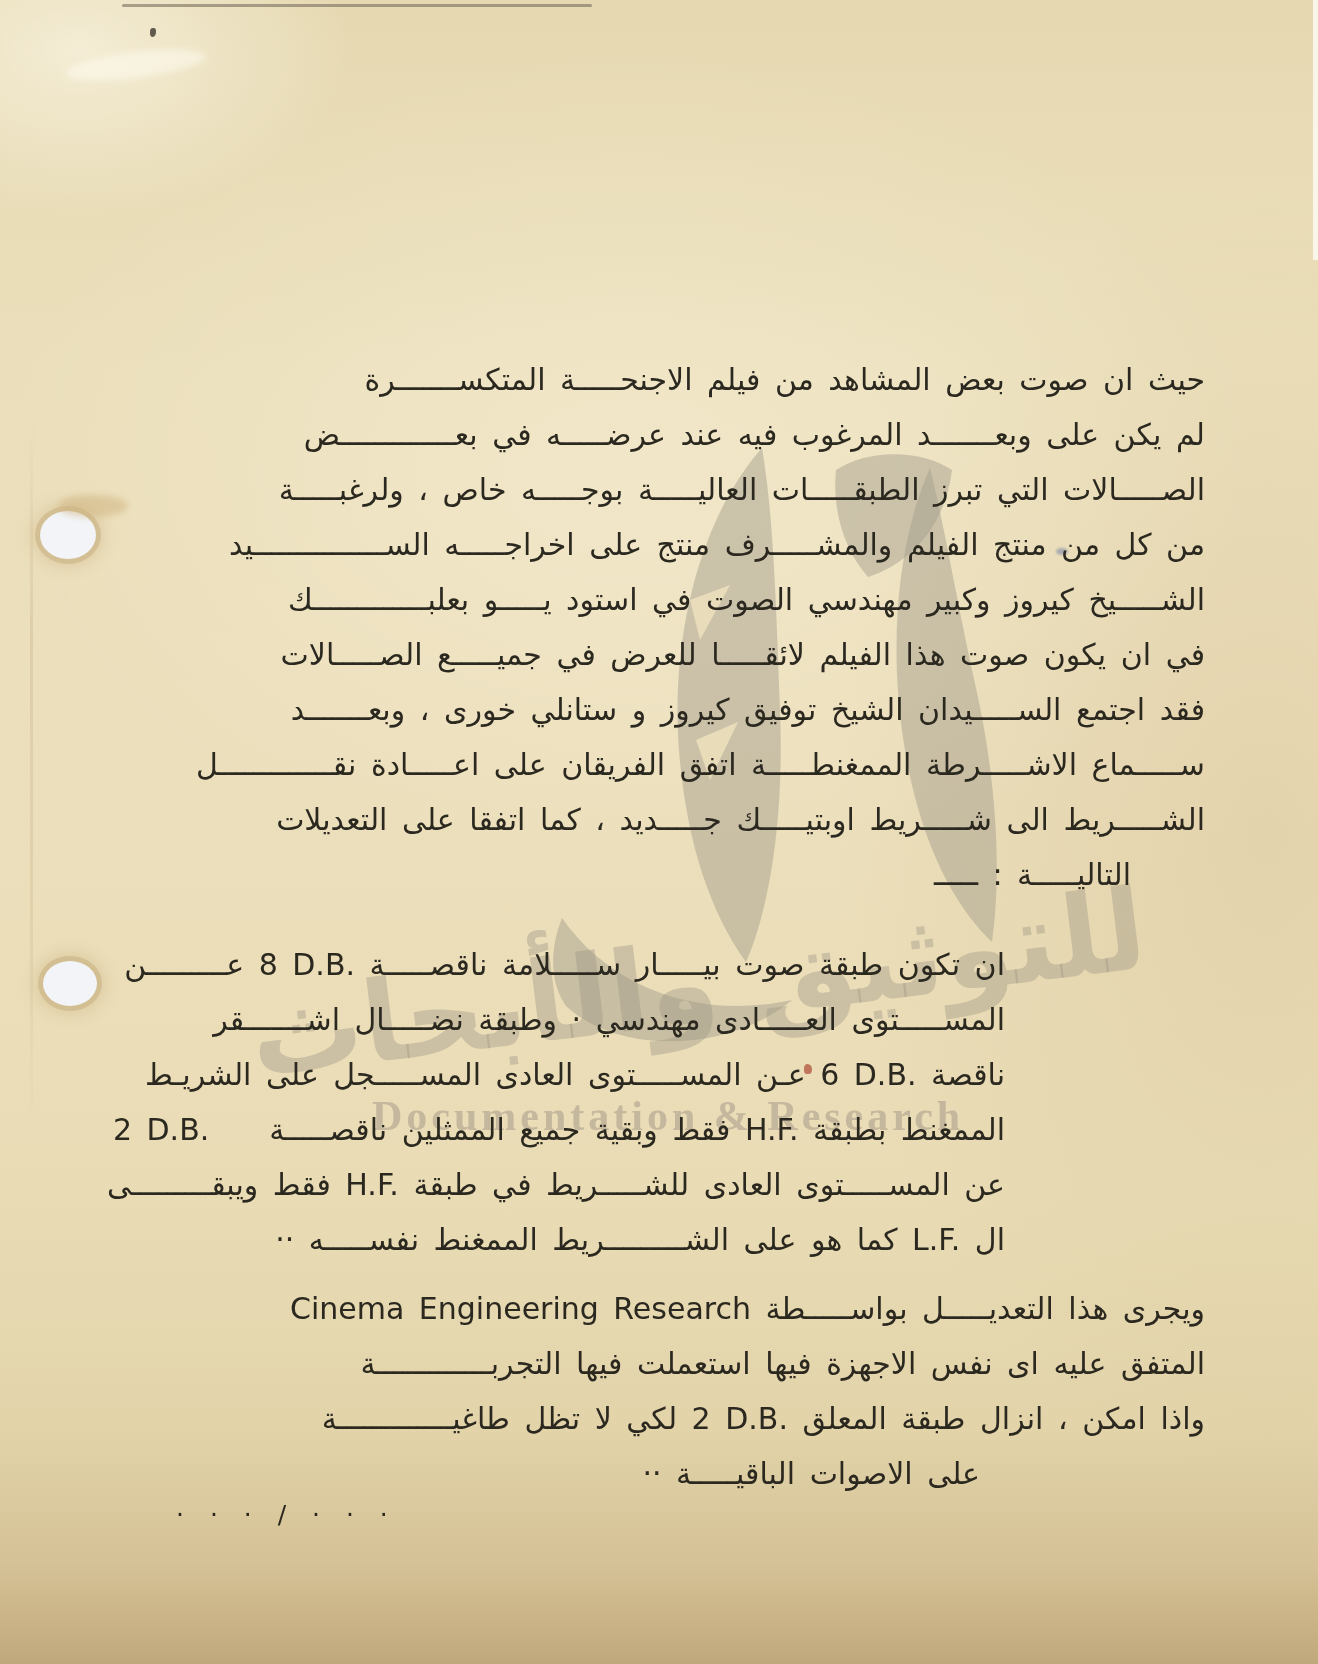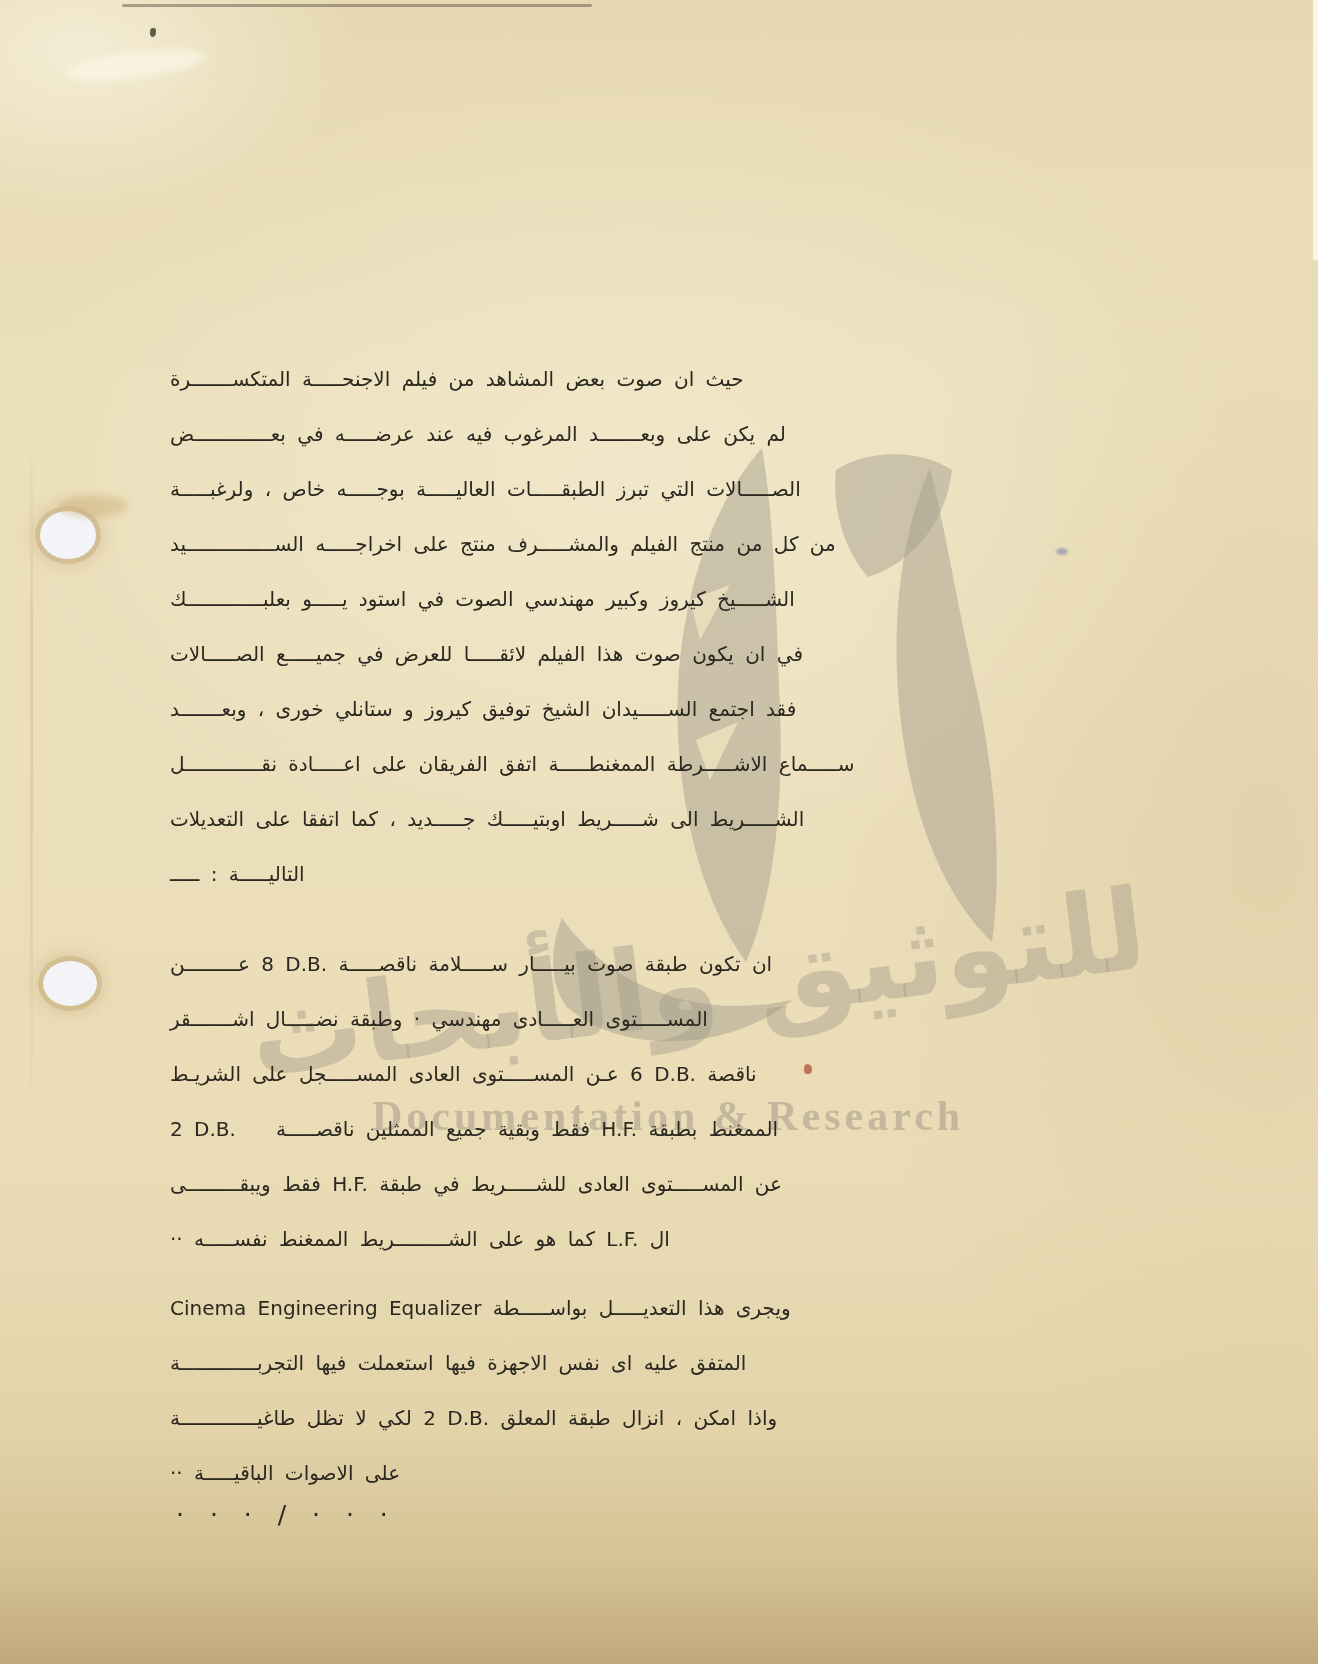--- a/index.html
+++ b/index.html
@@ -41,22 +41,22 @@
   
   .watermark{position:absolute;left:0;top:0;pointer-events:none;}
   .wm-shape{fill:#a49c8c;fill-opacity:.48;}
   .wm-callig{font-family:"DejaVu Sans",sans-serif;font-size:112px;font-weight:bold;
     fill:#9e9685;fill-opacity:.40;letter-spacing:6px;}
   .wm-latin{font-family:"Liberation Serif","DejaVu Serif",serif;font-weight:bold;
     font-size:42px;fill:#a89d8b;fill-opacity:.58;letter-spacing:4px;}
   
   .text-block{
     position:absolute;top:352px;right:113px;width:1035px;
-    direction:rtl;text-align:left;
-    color:#2b2820;font-size:20px;word-spacing:5px;
+    direction:rtl;text-align:right;
+    color:#2b2820;font-size:30px;word-spacing:5px;
   }
   .line{height:55px;line-height:55px;white-space:nowrap;}
   .indent-a{margin-right:74px;}     
   .p2{margin-right:200px;}          
   .gap-b{margin-top:35px;}          
   .gap-c{margin-top:14px;}          
   .indent-d{margin-right:225px;}    
   .footer-mark{
     position:absolute;left:176px;top:1500px;
     color:#2b2820;font-size:25px;letter-spacing:9px;white-space:nowrap;
@@ -100,21 +100,21 @@
     <div class="line">فقد اجتمع الســـــيدان الشيخ توفيق كيروز و ستانلي خورى ، وبعـــــــد</div>
     <div class="line">ســـــماع الاشـــــرطة الممغنطـــــة اتفق الفريقان على اعـــــادة نقـــــــــــــل</div>
     <div class="line">الشـــــريط الى شـــــريط اوبتيـــــك جـــــديد ، كما اتفقا على التعديلات</div>
     <div class="line indent-a">التاليـــــة : ـــــ</div>
     <div class="line p2 gap-b">ان تكون طبقة صوت بيـــــار ســـــلامة ناقصـــــة ⁦8 D.B.⁩ عـــــــــن</div>
     <div class="line p2">المســـــتوى العـــــادى مهندسي · وطبقة نضـــــال اشـــــــقر</div>
     <div class="line p2">ناقصة ⁦6 D.B.⁩ عـن المســـــتوى العادى المســـــجل على الشريـط</div>
     <div class="line p2">الممغنط بطبقة ⁦H.F.⁩ فقط وبقية جميع الممثلين ناقصـــــة  ⁦2 D.B.⁩</div>
     <div class="line p2">عن المســـــتوى العادى للشـــــريط في طبقة ⁦H.F.⁩ فقط ويبقـــــــــى</div>
     <div class="line p2">ال ⁦L.F.⁩ كما هو على الشـــــــــريط الممغنط نفســـــه ··</div>
-    <div class="line gap-c">ويجرى هذا التعديـــــل بواســـــطة ⁦Cinema Engineering Equalizer⁩</div>
+    <div class="line gap-c">ويجرى هذا التعديـــــل بواســـــطة ⁦Cinema Engineering Research⁩</div>
     <div class="line">المتفق عليه اى نفس الاجهزة فيها استعملت فيها التجربـــــــــــــة</div>
     <div class="line">واذا امكن ، انزال طبقة المعلق ⁦2 D.B.⁩ لكي لا تظل طاغيـــــــــــــة</div>
     <div class="line indent-d">على الاصوات الباقيـــــة ··</div>
   </div>
 
   <div class="footer-mark" dir="ltr">· · · / · · ·</div>
 
 </div>
 
 </body></html>

